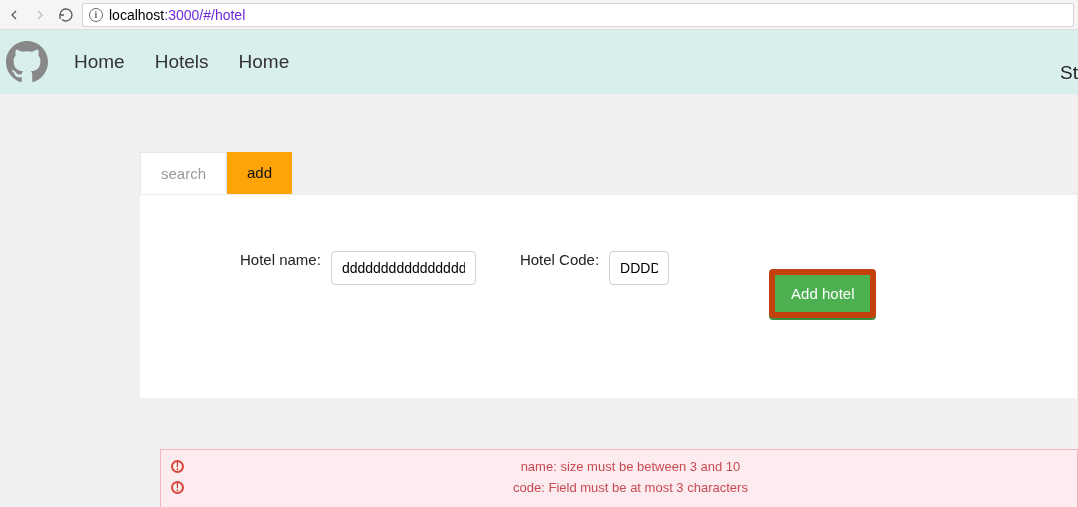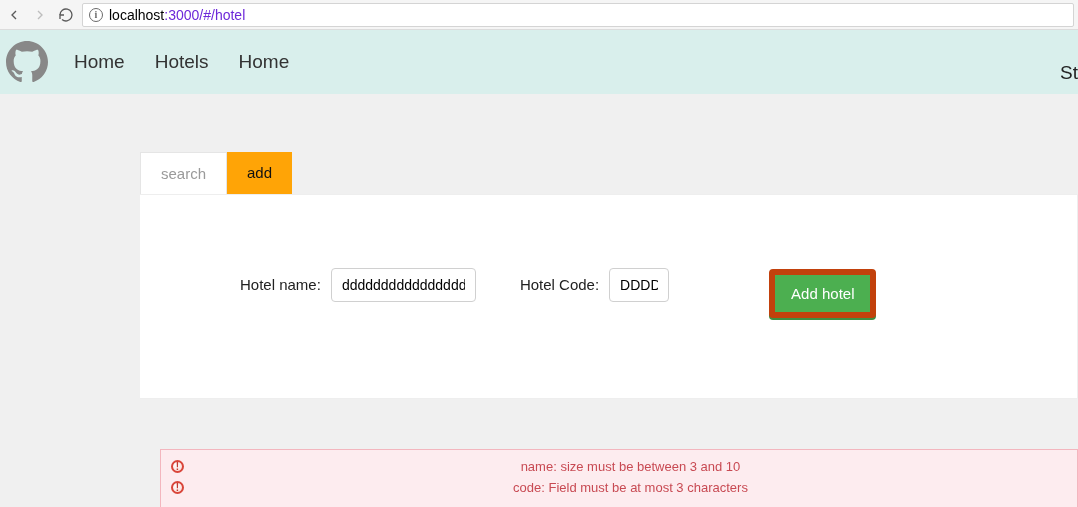--- a/index.html
+++ b/index.html
@@ -24,21 +24,21 @@
 .page { padding: 58px 0 0 140px; }
 
 
 .tabstrip { display: flex; }
 .tab { padding: 12px 20px; font-size: 15px; cursor: pointer; }
 .tab-inactive { background: #fff; border: 1px solid #e5e5e5; border-bottom: none; color: #9a9a9a; }
 .tab-active { background: #ffa406; color: #111; font-weight: normal; border: none; }
 
 
 .panel { background: #fff; border: 1px solid #eee; border-left: none; padding: 56px 30px 80px 30px; width: 938px; }
-.form-row { display: flex; align-items: center; gap: 10px; padding-left: 70px; }
+.form-row { display: flex; align-items: flex-start; gap: 10px; padding-left: 70px; }
 .field-label { font-size: 15px; color: #222; }
 .text-input { border: 1px solid #d0d0d0; border-radius: 4px; padding: 8px 10px; font-size: 14px; }
 .text-input.name { width: 145px; }
 .text-input.code { width: 60px; margin-right: 90px; }
 .gap1 { width: 24px; }
 .btn-add { background: #4caf50; color: #fff; border: 6px solid #c2410c; border-radius: 4px; padding: 10px 16px; font-size: 15px; box-shadow: 0 2px 0 #3e8e41; cursor: pointer; align-self: flex-start; margin-top: 18px; }
 
 
 .error-area { margin: 50px 0 0 160px; width: 918px; }
 .error-box { background: #fdecef; border: 1px solid #f3b6be; padding: 6px 10px 10px 10px; }

